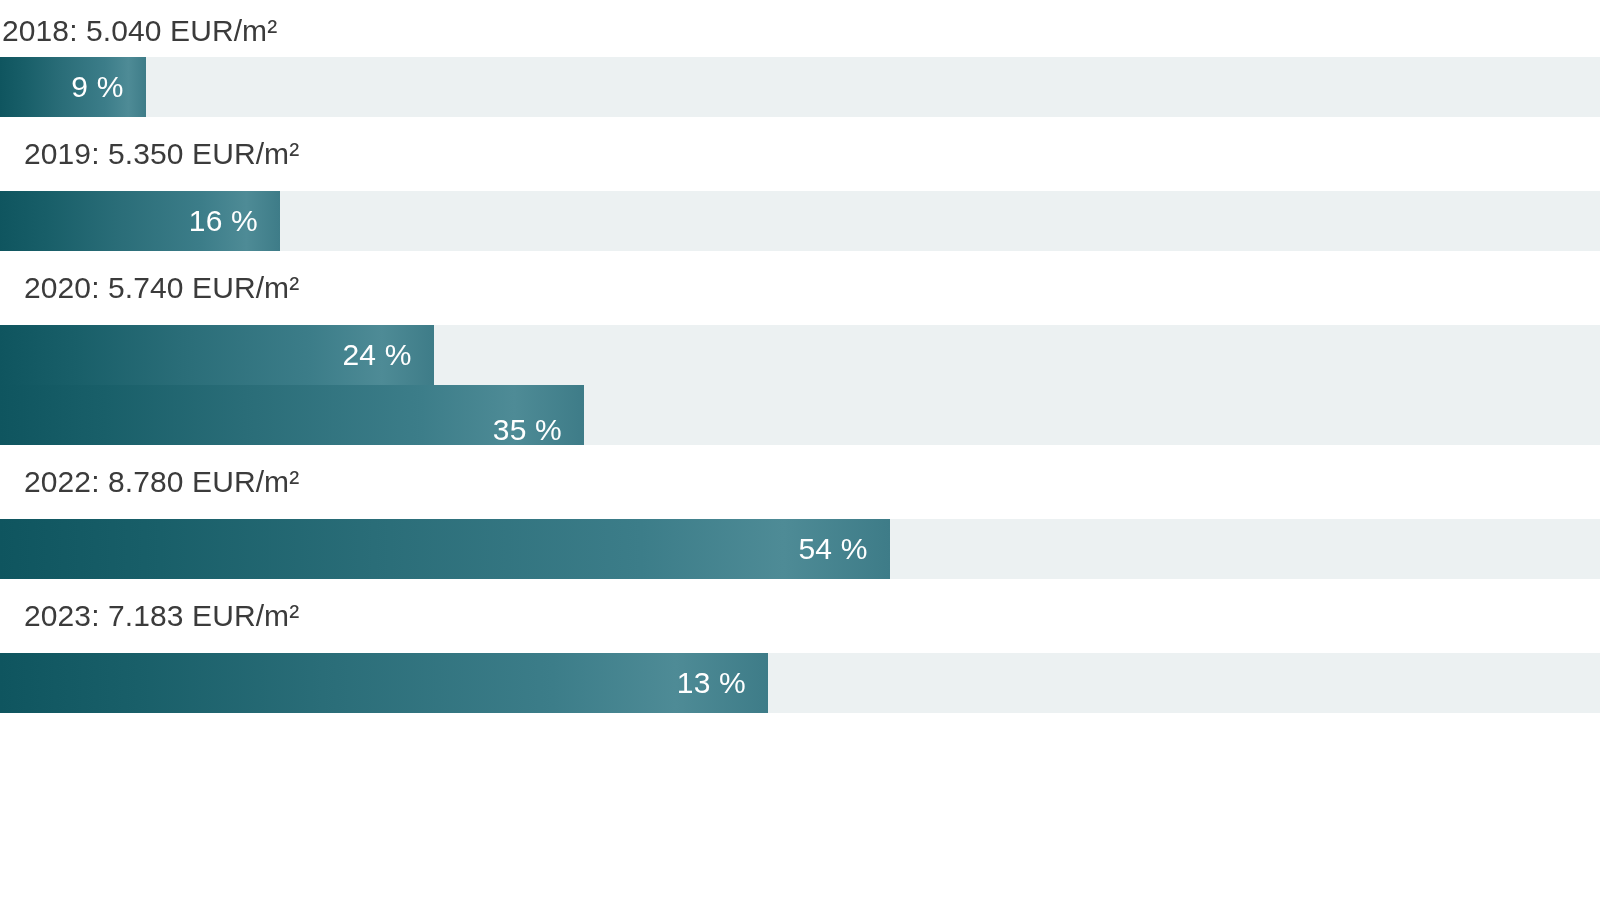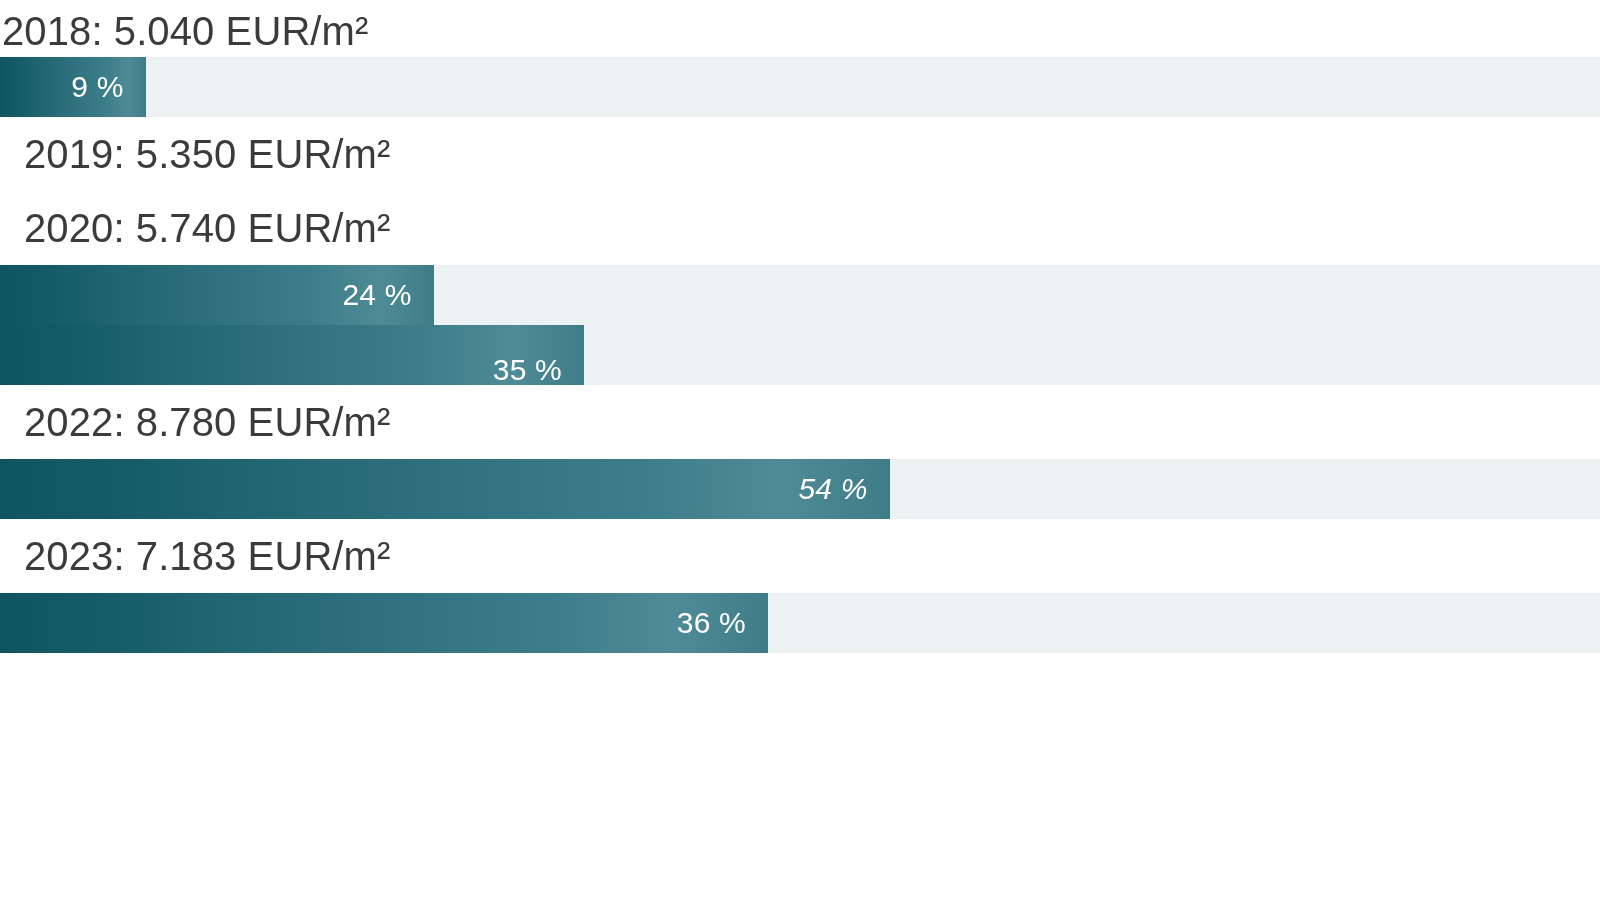--- a/index.html
+++ b/index.html
@@ -22,21 +22,21 @@
     box-sizing: border-box;
   }
 
   .bar-row {
     width: 100%;
     margin: 0;
     padding: 0;
   }
 
   .row-label {
-    font-size: 40px;
+    font-size: 30px;
     line-height: 34px;
     color: #3b3b3b;
     letter-spacing: 0.1px;
     padding: 0 0 0 2px;
     height: 53px;
     display: flex;
     align-items: center;
     white-space: nowrap;
   }
 
@@ -93,20 +93,25 @@
     <div class="row-label">2018: 5.040 EUR/m²</div>
     <div class="bar-track">
       <div class="bar-fill" style="width: 9.1%;">
         <span class="bar-value">9 %</span>
       </div>
     </div>
   </div>
 
   <div class="bar-row">
     <div class="row-label">2019: 5.350 EUR/m²</div>
+    <div class="bar-track">
+      <div class="bar-fill" style="width: 17.5%;">
+        <span class="bar-value">16 %</span>
+      </div>
+    </div>
   </div>
 
   <div class="bar-row">
     <div class="row-label">2020: 5.740 EUR/m²</div>
     <div class="bar-track">
       <div class="bar-fill" style="width: 27.1%; text-align: right;">
         <span class="bar-value">24 %</span>
       </div>
     </div>
   </div>
@@ -115,28 +120,28 @@
     <div class="bar-track">
       <div class="bar-fill" style="width: 36.5%; align-items: flex-end;">
         <span class="bar-value">35 %</span>
       </div>
     </div>
   </div>
 
   <div class="bar-row">
     <div class="row-label">2022: 8.780 EUR/m²</div>
     <div class="bar-track">
-      <div class="bar-fill" style="width: 55.6%; font-style: italic;">
+      <div class="bar-fill" style="width: 55.6%;">
         <span class="bar-value">54 %</span>
       </div>
     </div>
   </div>
 
   <div class="bar-row">
     <div class="row-label">2023: 7.183 EUR/m²</div>
     <div class="bar-track">
       <div class="bar-fill" style="width: 48%;">
-        <span class="bar-value">36 %</span>
+        <span class="bar-value">13 %</span>
       </div>
     </div>
   </div>
 
 </div>
 
 </body></html>

